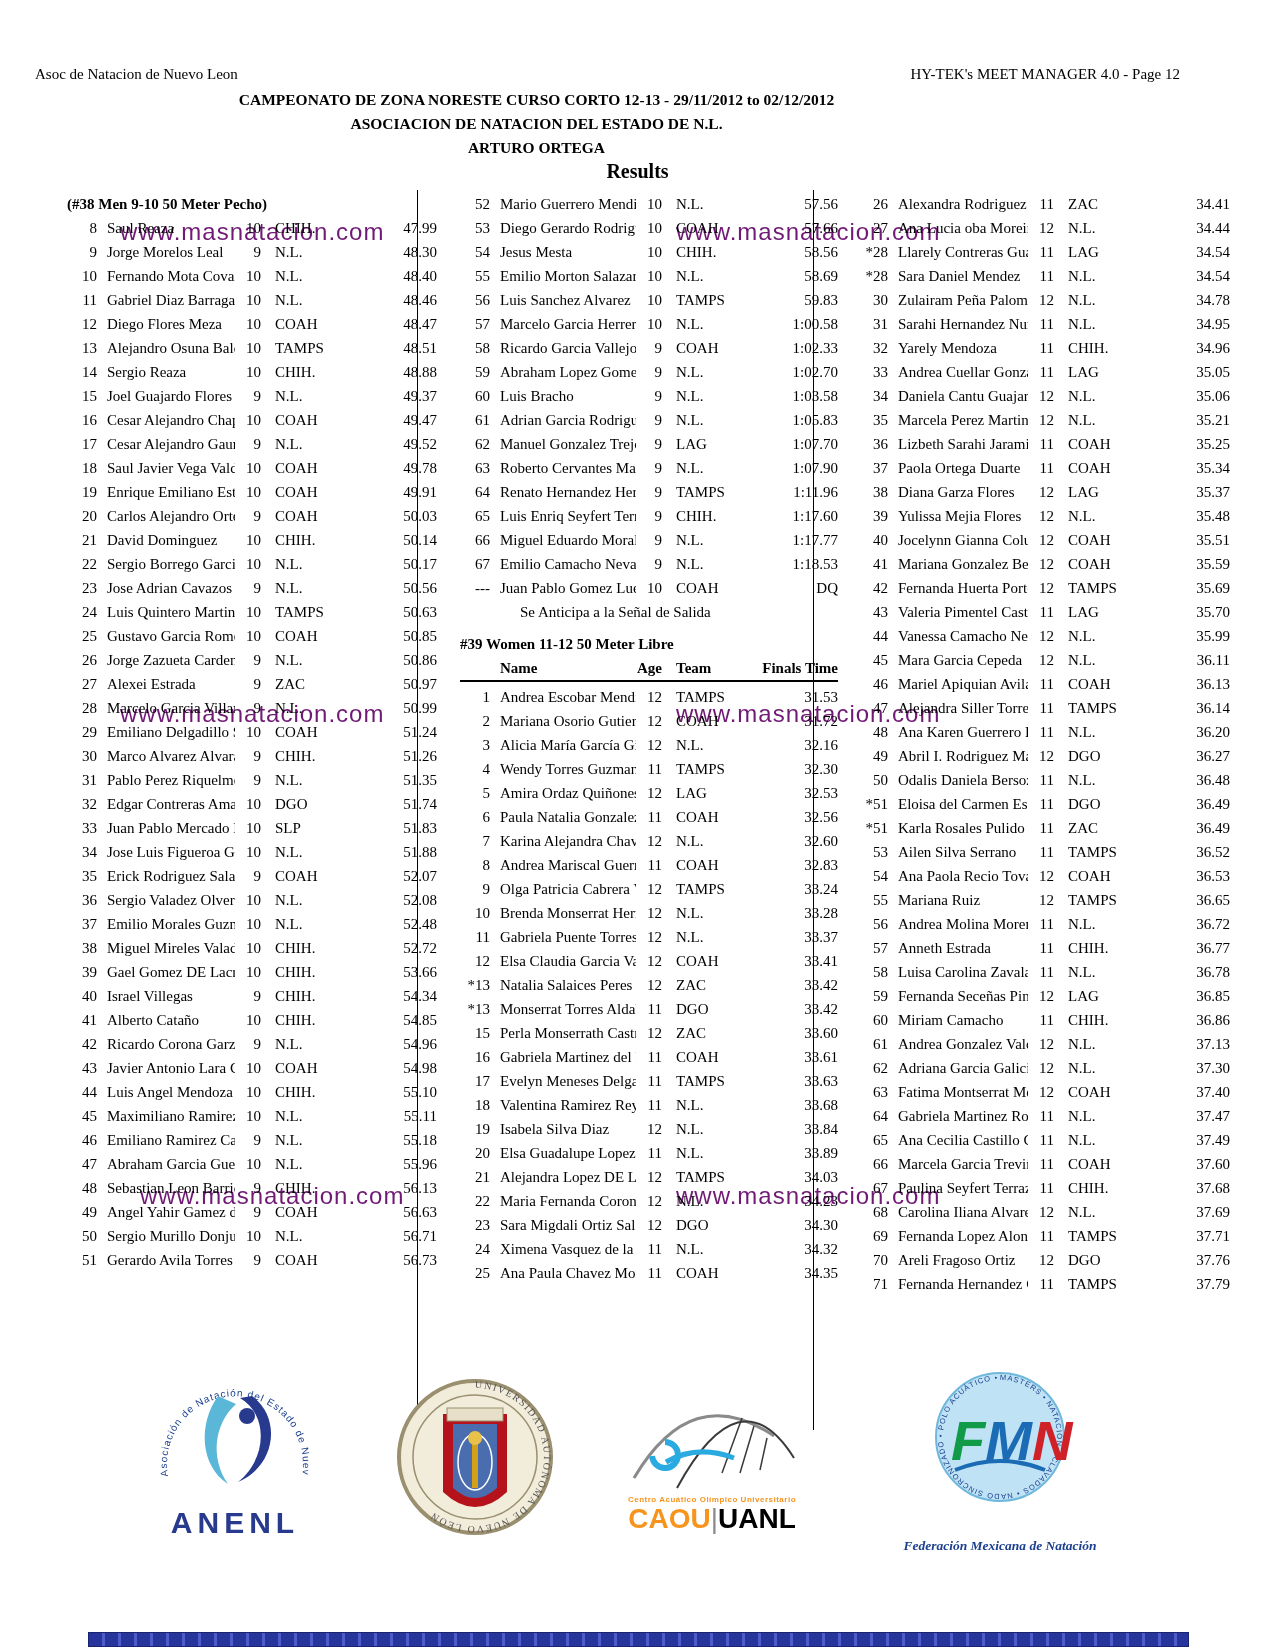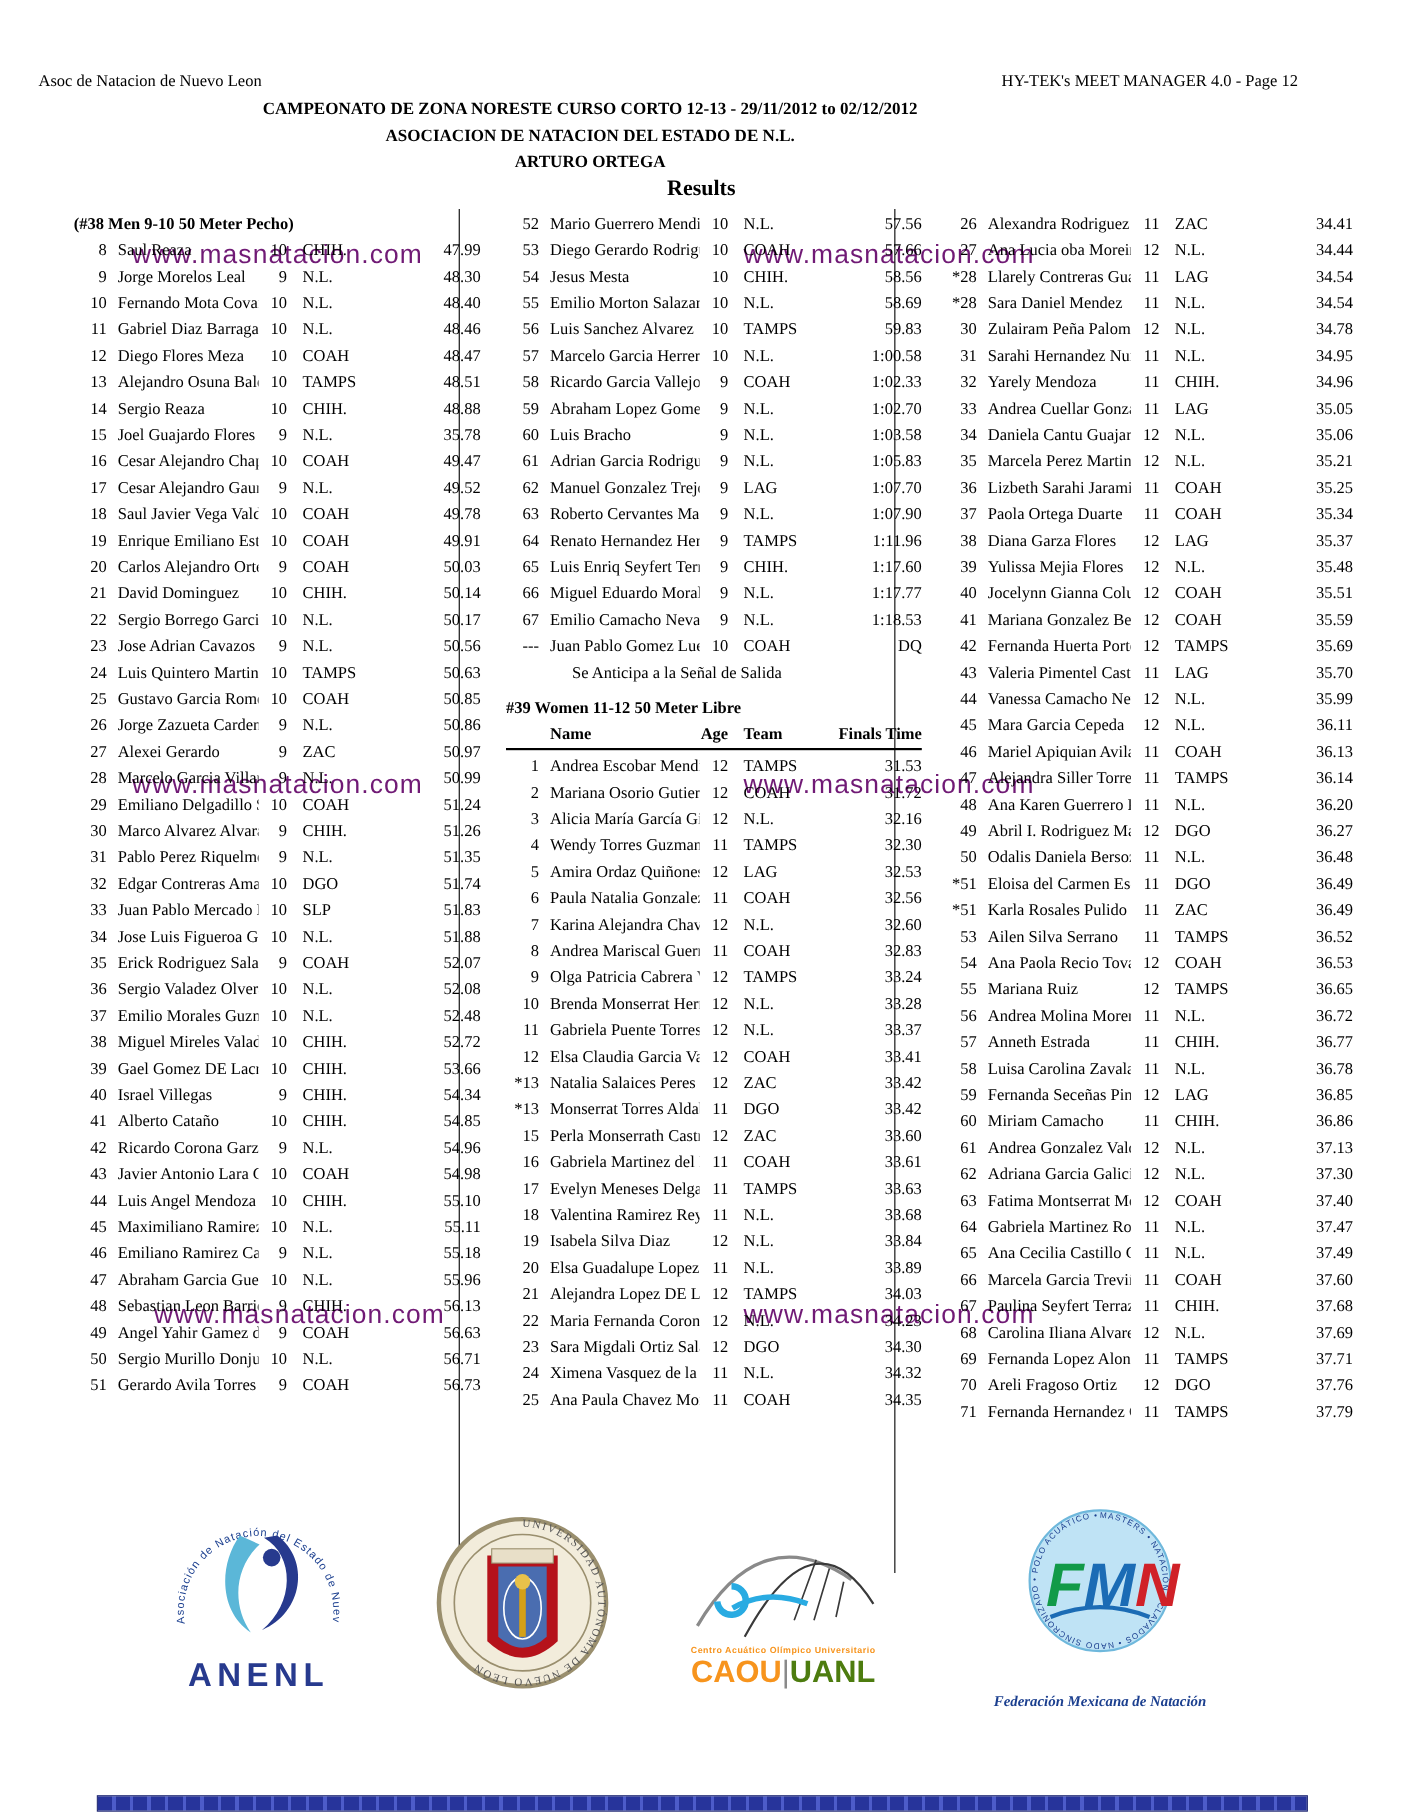--- a/index.html
+++ b/index.html
@@ -30,21 +30,21 @@
   .e39-title{margin-top:8px;}
   .table-head{display:flex;height:24px;font-weight:bold;border-bottom:2px solid #000;margin-bottom:3px;white-space:nowrap;}
   .note{height:24px;padding-left:60px;white-space:nowrap;}
   
   .logo{position:absolute;z-index:1;text-align:center;}
   .anenl-label{font-family:"Liberation Sans",sans-serif;font-weight:bold;font-size:30px;letter-spacing:5px;color:#273a8e;margin-top:-6px;}
   .caou-sub{font-family:"Liberation Sans",sans-serif;font-size:8px;color:#f7941d;font-weight:bold;letter-spacing:.5px;margin-top:-2px;}
   .caou-word{font-family:"Liberation Sans",sans-serif;font-weight:bold;font-size:28px;line-height:30px;}
   .caou-word .p1{color:#f7941d;}
   .caou-word .p2{color:#8a8a8a;font-weight:normal;}
-  .caou-word .p3{color:#4d7c0f;}
+  .caou-word .p3{color:#000000;}
   .fmn-label{font-family:"Liberation Serif",serif;font-style:italic;font-weight:bold;font-size:13.5px;color:#1b3f8f;margin-top:12px;}
   .bottombar{position:absolute;left:88px;top:1632px;width:1099px;height:13px;
     background:repeating-linear-gradient(90deg,#27349b 0 13px,#4d5cc9 13px 16px);border:1px solid #1a2370;}
 </style>
 </head>
 <body>
 
 <span class="abs wm" style="left:120px;top:218px">www.masnatacion.com</span>
 <span class="abs wm" style="left:676px;top:218px">www.masnatacion.com</span>
 <span class="abs wm" style="left:120px;top:700px">www.masnatacion.com</span>
@@ -112,21 +112,21 @@
         <span class="c-name">Sergio Reaza</span>
         <span class="c-age">10</span>
         <span class="c-team">CHIH.</span>
         <span class="c-time">48.88</span>
       </div>
       <div class="row">
         <span class="c-rank">15</span>
         <span class="c-name">Joel Guajardo Flores</span>
         <span class="c-age">9</span>
         <span class="c-team">N.L.</span>
-        <span class="c-time">35.78</span>
+        <span class="c-time">49.37</span>
       </div>
       <div class="row">
         <span class="c-rank">16</span>
         <span class="c-name">Cesar Alejandro Chapa B</span>
         <span class="c-age">10</span>
         <span class="c-team">COAH</span>
         <span class="c-time">49.47</span>
       </div>
       <div class="row">
         <span class="c-rank">17</span>
@@ -193,21 +193,21 @@
       </div>
       <div class="row">
         <span class="c-rank">26</span>
         <span class="c-name">Jorge Zazueta Cardenas</span>
         <span class="c-age">9</span>
         <span class="c-team">N.L.</span>
         <span class="c-time">50.86</span>
       </div>
       <div class="row">
         <span class="c-rank">27</span>
-        <span class="c-name">Alexei Gerardo</span>
+        <span class="c-name">Alexei Estrada</span>
         <span class="c-age">9</span>
         <span class="c-team">ZAC</span>
         <span class="c-time">50.97</span>
       </div>
       <div class="row">
         <span class="c-rank">28</span>
         <span class="c-name">Marcelo Garcia Villanuev</span>
         <span class="c-age">9</span>
         <span class="c-team">N.L.</span>
         <span class="c-time">50.99</span>

